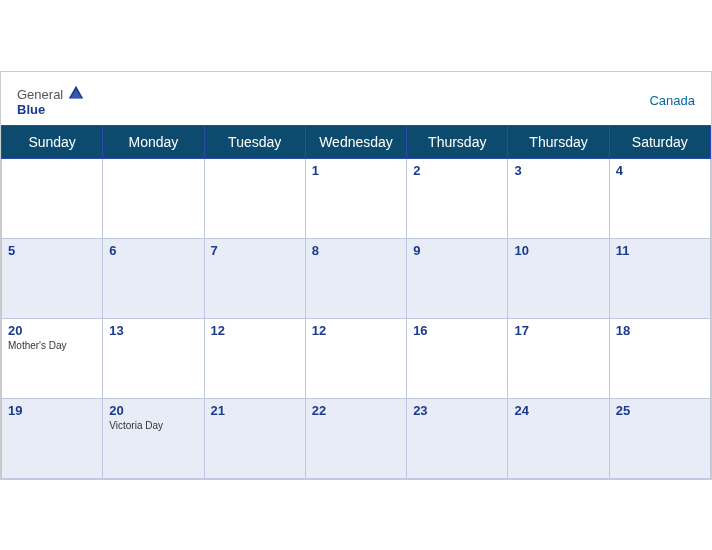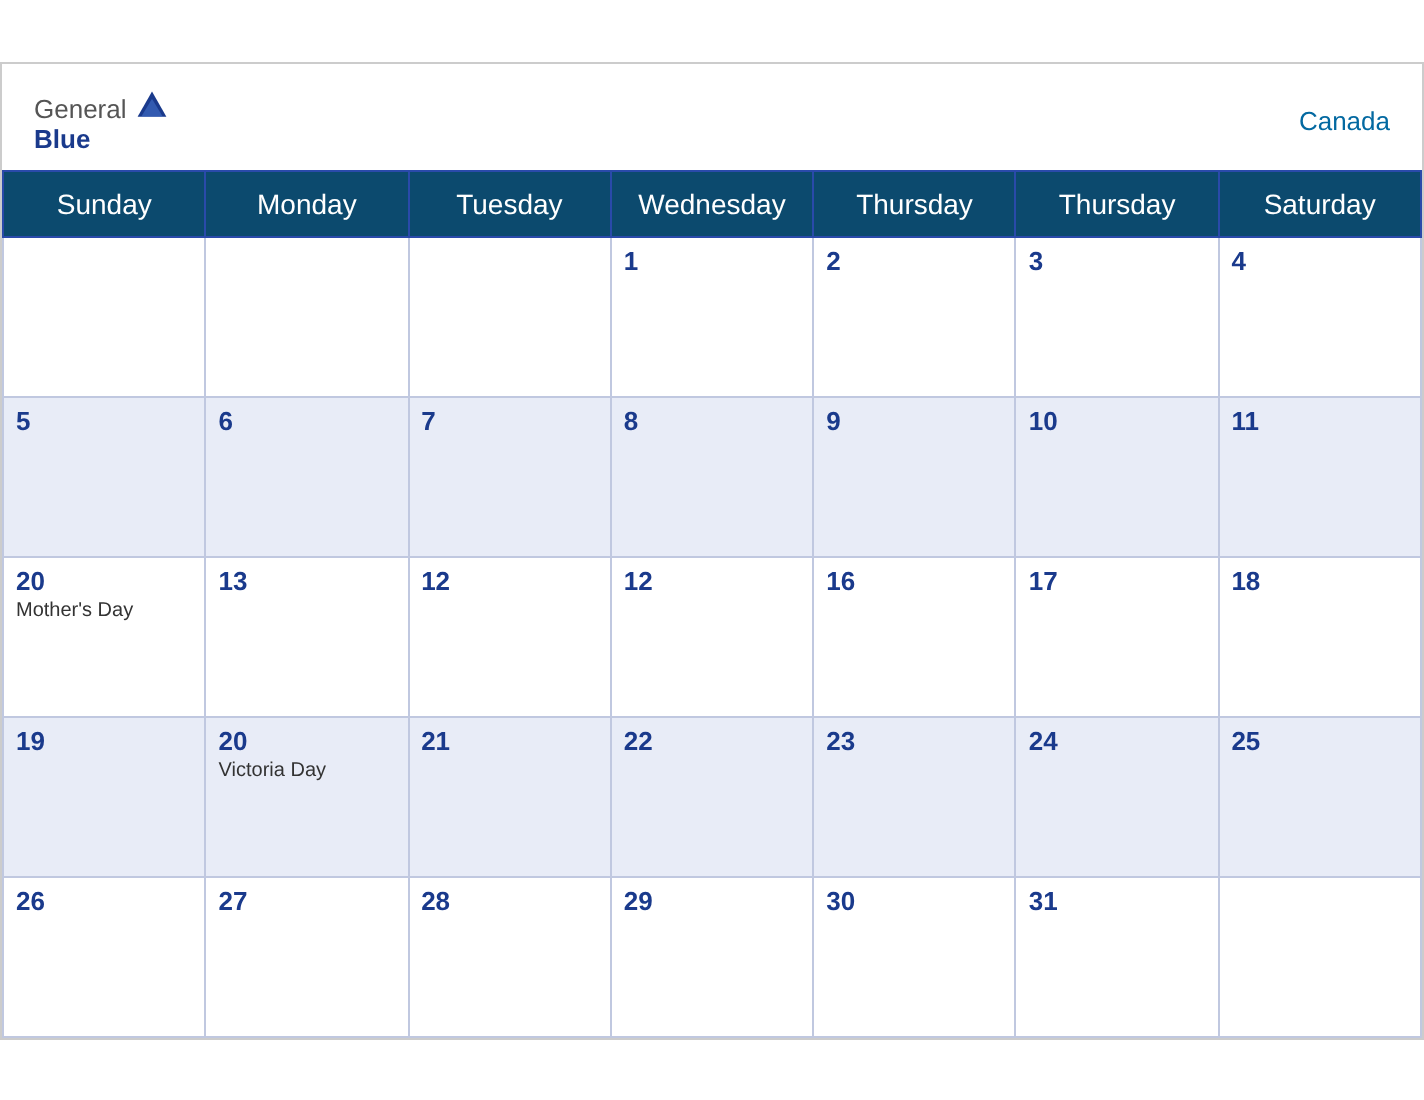--- a/index.html
+++ b/index.html
@@ -216,36 +216,15 @@
           <td>
             <span class="day-number">23</span>
           </td>
           <td>
             <span class="day-number">24</span>
           </td>
           <td>
             <span class="day-number">25</span>
           </td>
         </tr>
-        <tr class="row-white">
-          <td>
-            <span class="day-number">26</span>
-          </td>
-          <td>
-            <span class="day-number">27</span>
-          </td>
-          <td>
-            <span class="day-number">28</span>
-          </td>
-          <td>
-            <span class="day-number">29</span>
-          </td>
-          <td>
-            <span class="day-number">30</span>
-          </td>
-          <td>
-            <span class="day-number">31</span>
-          </td>
-          <td></td>
-        </tr>
       </tbody>
   </table>
 </div>
 
 </body></html>

